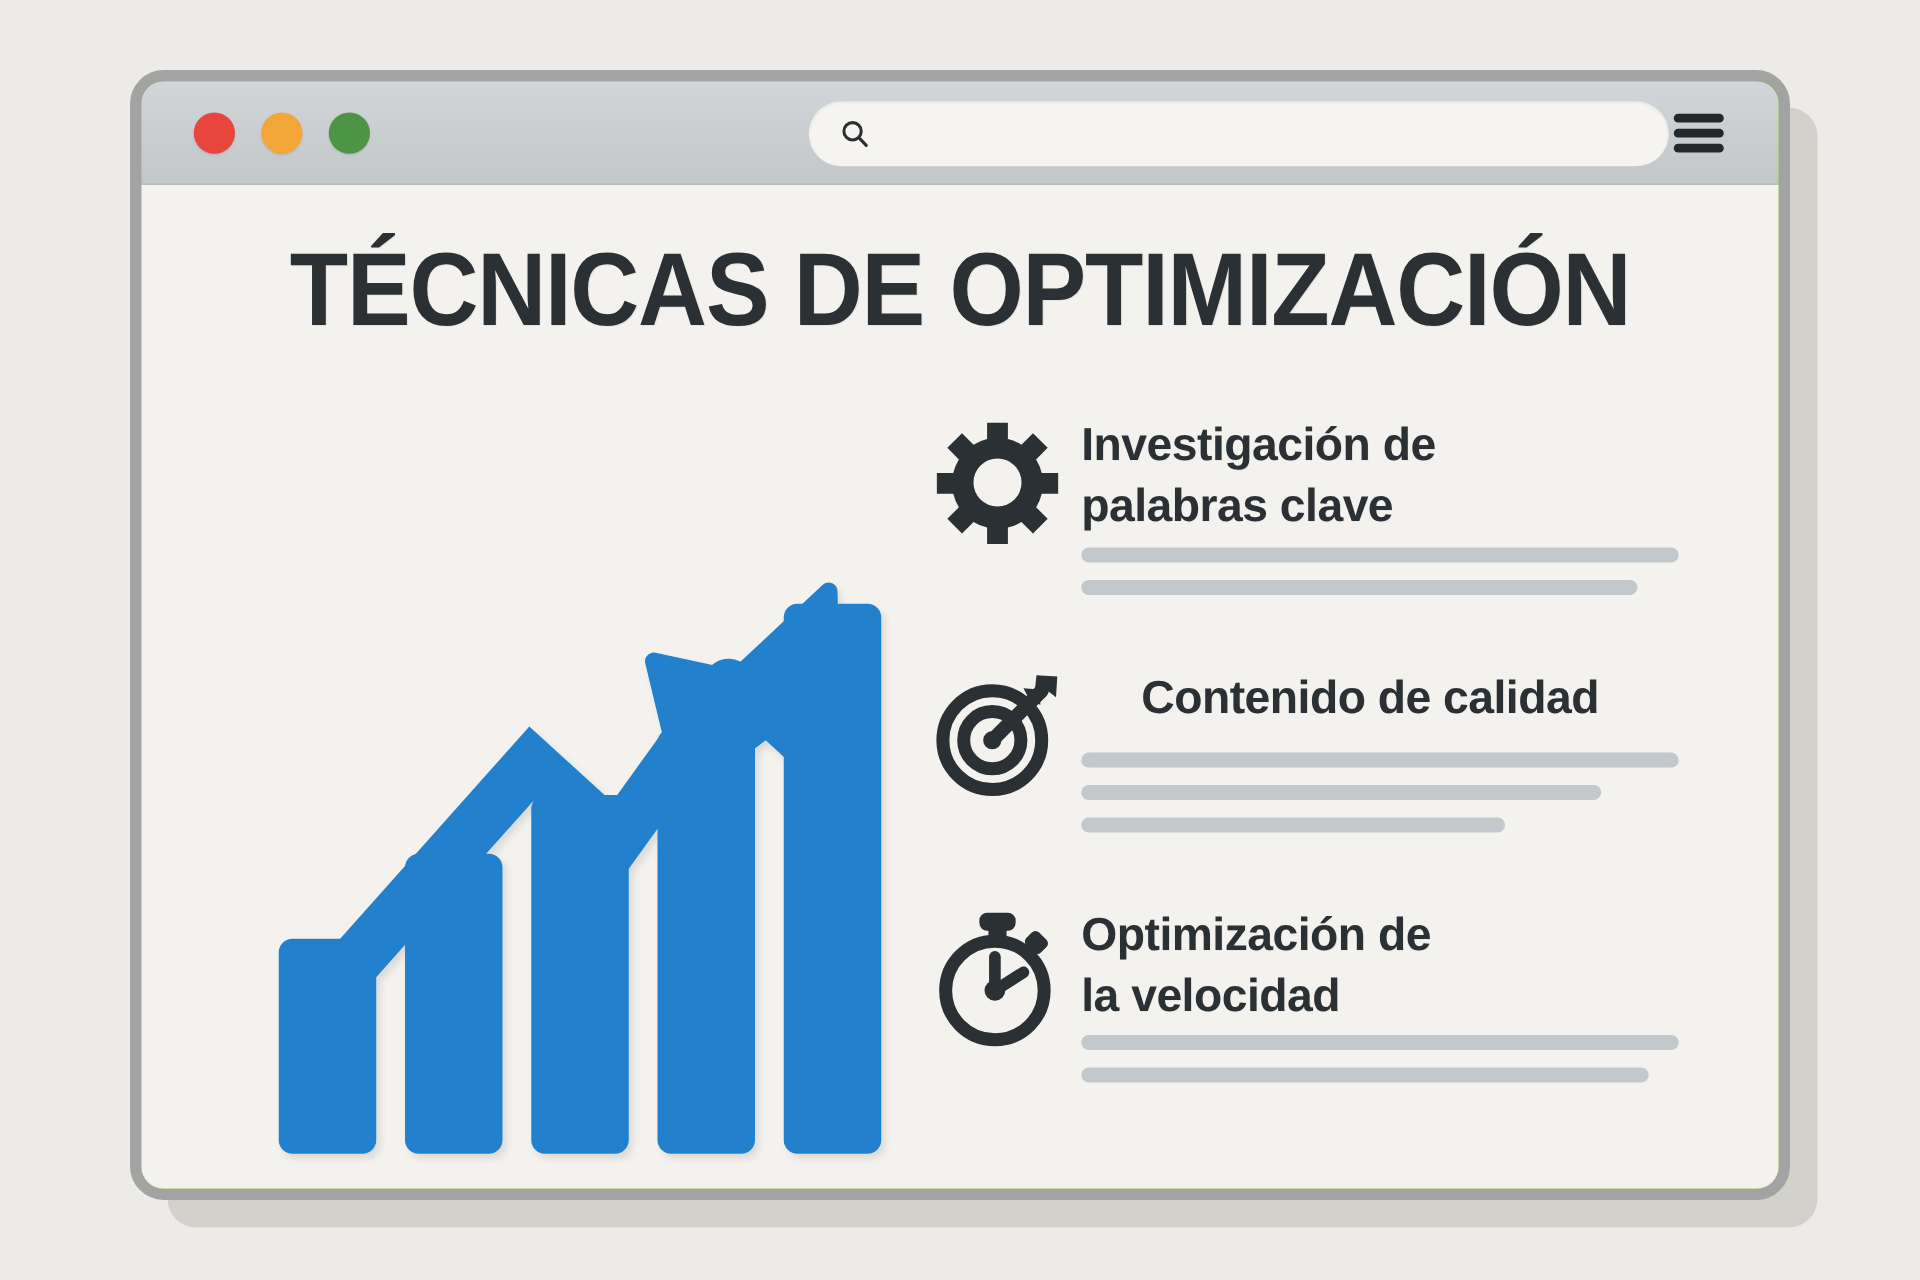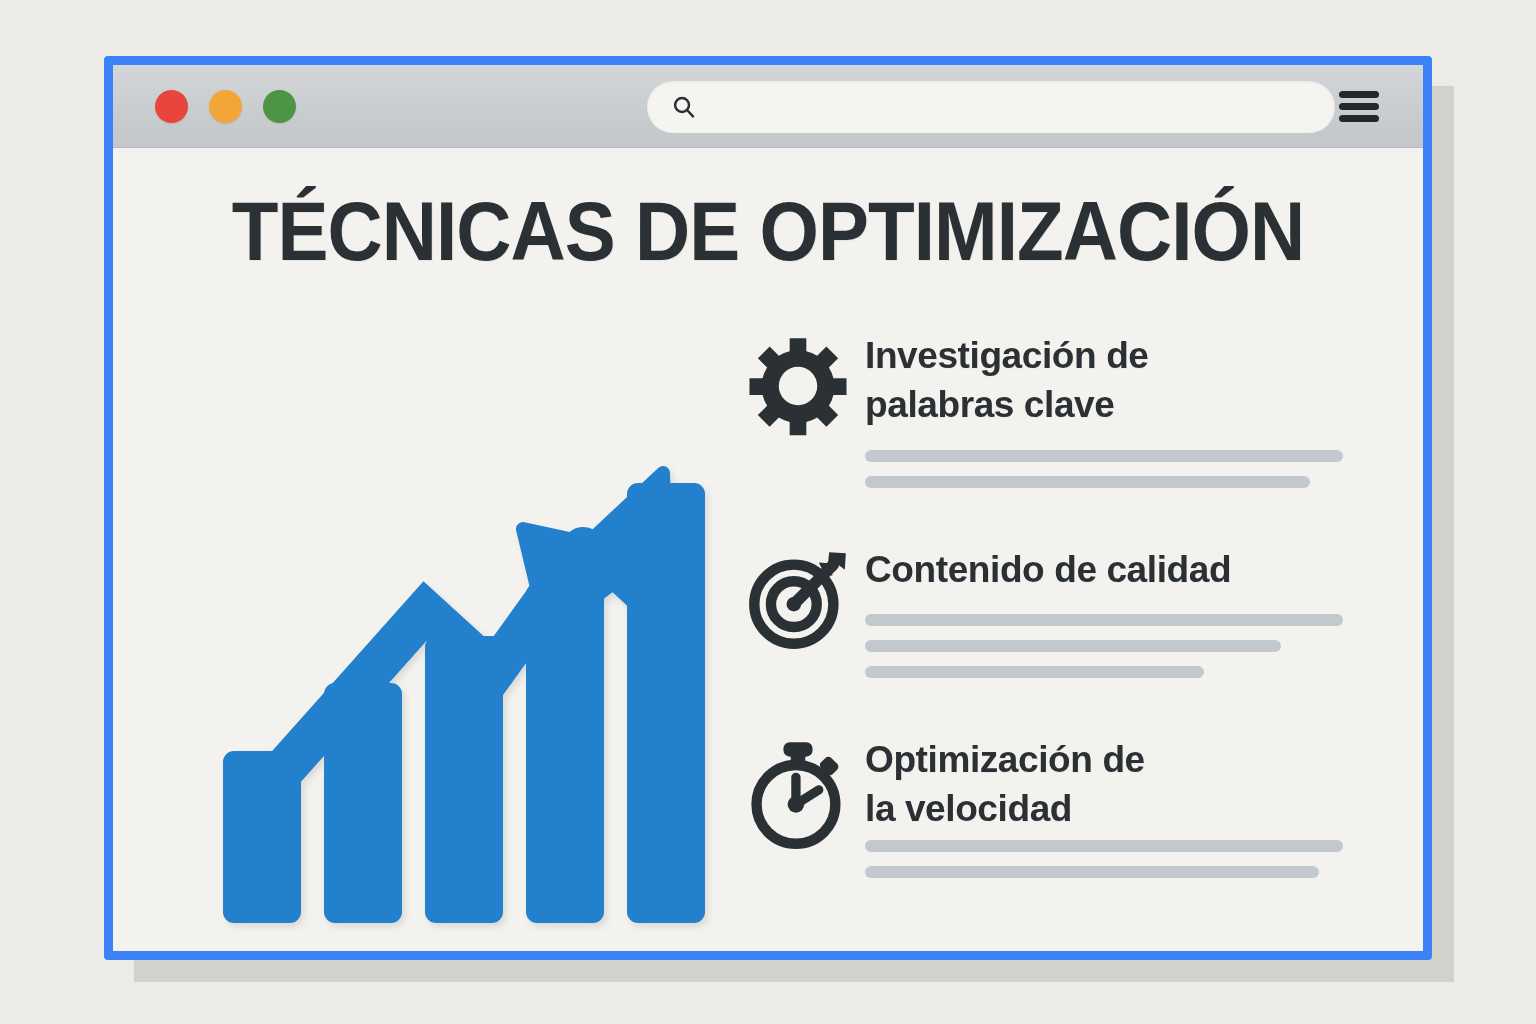--- a/index.html
+++ b/index.html
@@ -30,22 +30,22 @@
     background: #edebe7;
   }
 
   
   #browser-window {
     position: absolute;
     left: 104px;
     top: 56px;
     width: 1328px;
     height: 904px;
-    border: 9px solid #3b82f6;
-    border-radius: 4px;
+    border: 9px solid #a3a3a3;
+    border-radius: 27px;
     box-sizing: border-box;
     background: #84cc16;
     overflow: hidden;
     box-shadow: 26px 26px 0 -4px rgba(150,148,143,0.30);
   }
 
   
   #title-bar {
     position: relative;
     height: 82px;
@@ -181,22 +181,22 @@
   }
   .placeholder-lines { display: block; }
   .pline {
     height: 12px;
     border-radius: 6px;
     background: #c2c8cc;
     margin-bottom: 14px;
   }
 
   
-  #item-0 .feature-label { margin-bottom: 20px; }
-  #item-1 .feature-label { margin-bottom: 20px; }
+  #item-0 .feature-label { margin-bottom: 8px; }
+  #item-1 .feature-label { margin-bottom: 20px; margin-left: 48px; }
   #item-2 .feature-label { margin-bottom: 6px; }
 </style>
 </head>
 <body>
 
 <div id="stage">
   <div id="page-bg"></div>
 
   <div id="browser-window">
 

